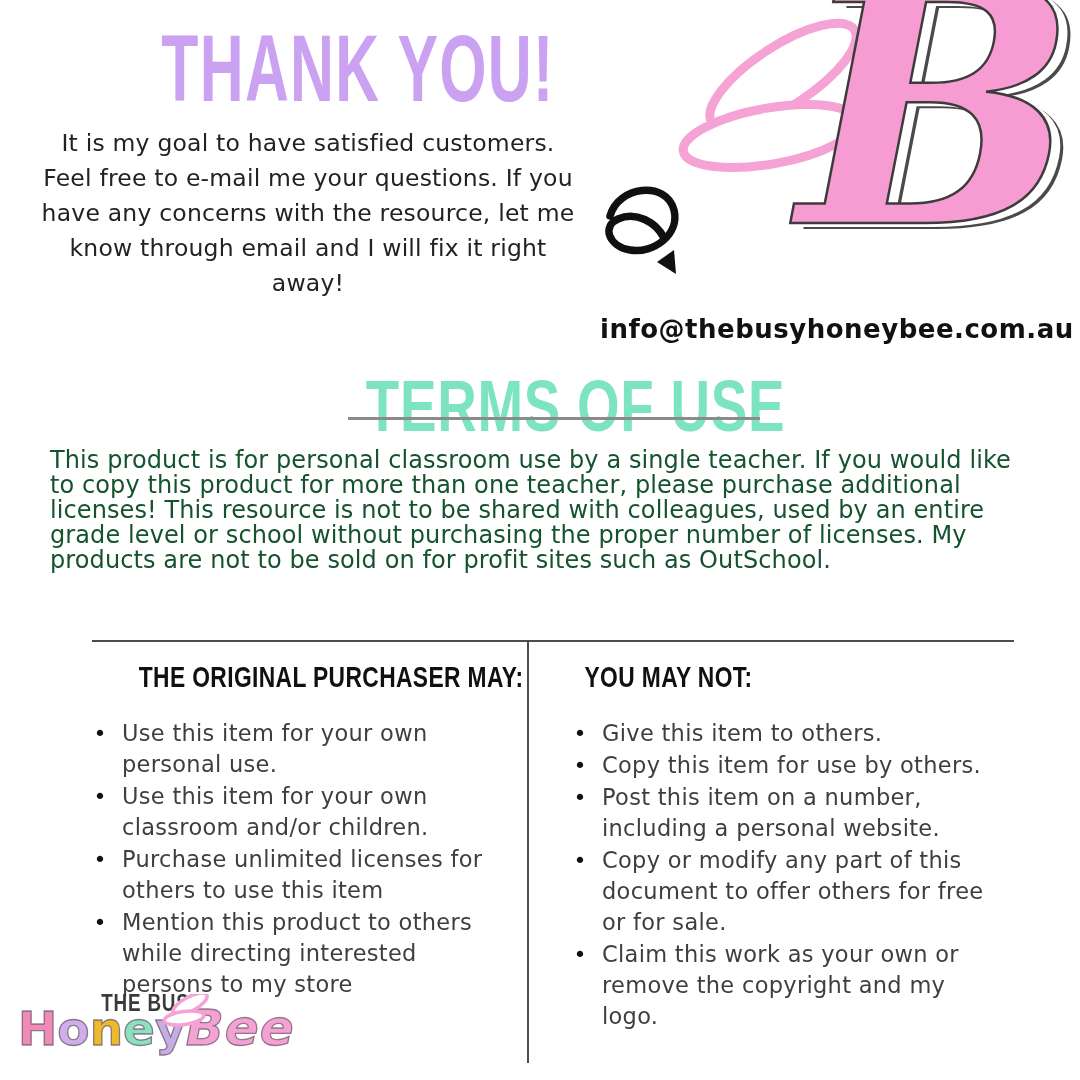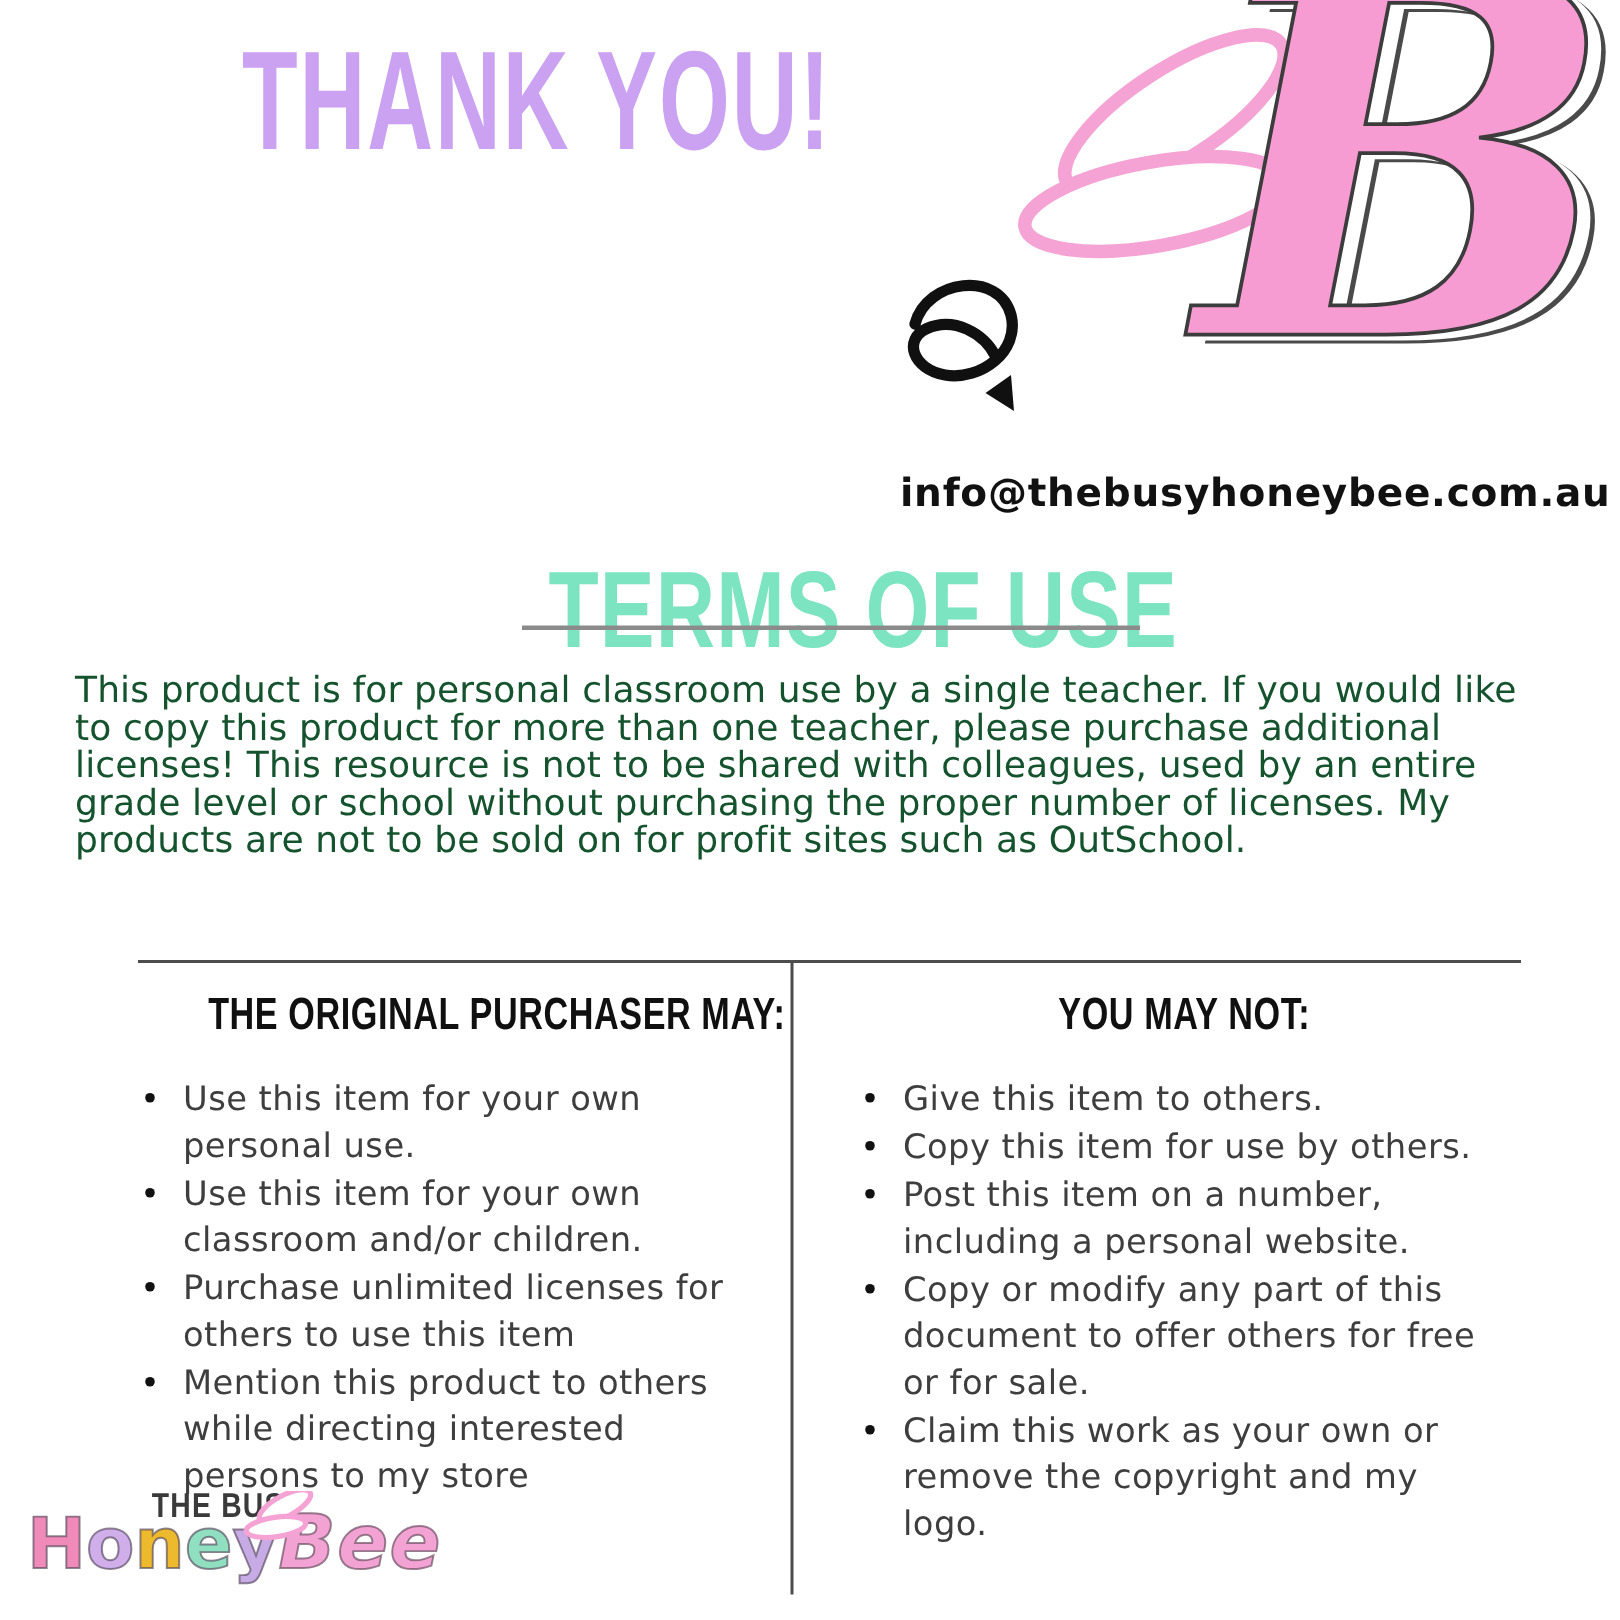--- a/index.html
+++ b/index.html
@@ -38,21 +38,21 @@
   }
 
   
   .divider-h { position:absolute; left:92px; top:640px; width:922px; height:2px; background:#4d4d4d; }
   .divider-v { position:absolute; left:527px; top:641px; width:2px; height:422px; background:#4d4d4d; }
 
   
   .col { position:absolute; top:662px; }
   .col-left  { left:78px;  width:442px; }
   .col-right { left:558px; width:464px; }
-  .col-heading { text-align:center; }
+  .col-heading { }
   .col-heading .squeeze { font-size:30px; line-height:1; color:#101010; transform:scale(0.76,1.0); letter-spacing:0.5px; }
   ul.tou-list { list-style:none; margin-top:26px; }
   ul.tou-list li { display:flex; margin-bottom:1px; }
   ul.tou-list .bullet { width:44px; flex:0 0 44px; text-align:center; font-size:22px; line-height:31px; color:#111; }
   ul.tou-list .li-text {
     flex:1; font-size:22.5px; line-height:31px;
     color:#3e3e3e; letter-spacing:0.3px; padding-right:26px;
   }
 
   
@@ -88,20 +88,21 @@
 </style>
 </head>
 <body>
 
 <div class="canvas">
 
   <div class="thank-you display">
     <span class="squeeze">THANK YOU!</span>
   </div>
 
+  <p class="intro">It is my goal to have satisfied customers. Feel free to e-mail me your questions. If you have any concerns with the resource, let me know through email and I will fix it right away!</p>
 
   <svg class="arrow-doodle" width="110" height="110" viewBox="0 0 110 110">
     <path d="M 22 38 C 30 8, 78 2, 86 32 C 92 56, 66 76, 42 72 C 20 68, 14 48, 30 41 C 48 33, 68 44, 76 60" fill="none" stroke="#101010" stroke-width="7.5" stroke-linecap="round"></path>
     <polygon points="88,96 69,84 86,72" fill="#101010"></polygon>
   </svg>
 
   <div class="logo-b">
     <svg class="wings" width="230" height="170" viewBox="0 0 230 170">
       <ellipse cx="105" cy="62" rx="85" ry="30" fill="#ffffff" stroke="#f5a3d4" stroke-width="9" transform="rotate(-33 105 62)"></ellipse>
       <ellipse cx="92" cy="122" rx="88" ry="28" fill="#ffffff" stroke="#f5a3d4" stroke-width="9" transform="rotate(-10 92 122)"></ellipse>

